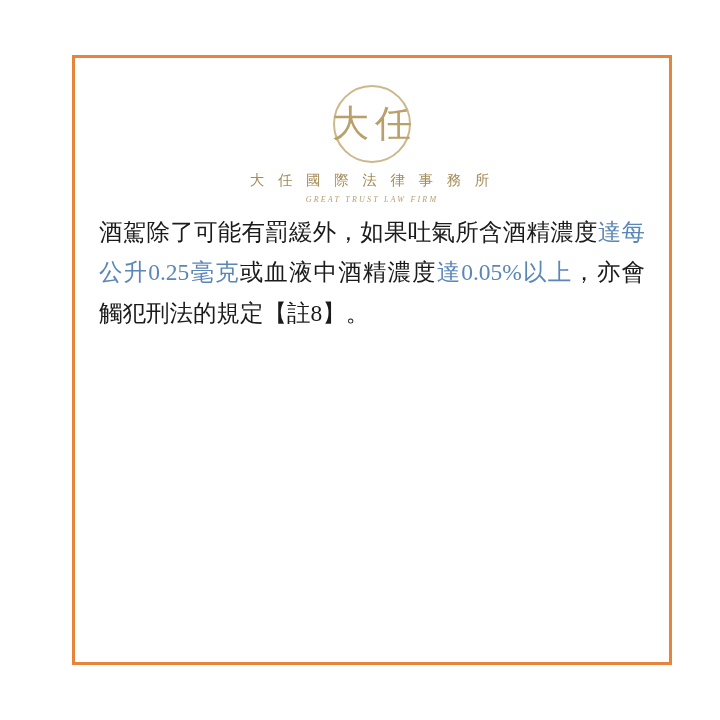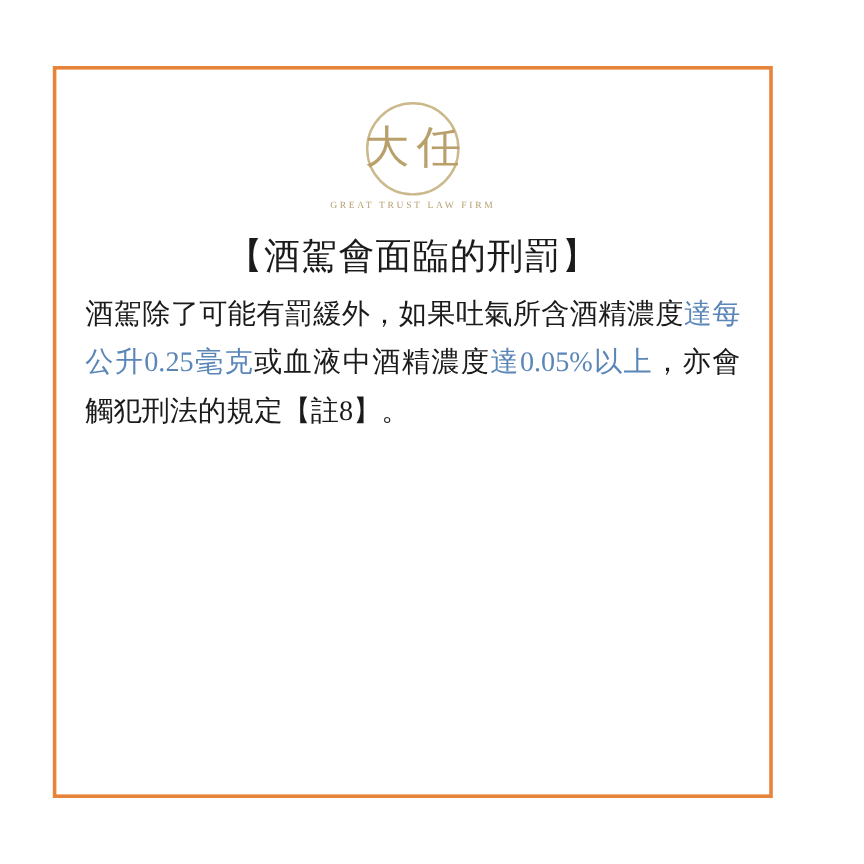--- a/index.html
+++ b/index.html
@@ -8,21 +8,21 @@
   }
   body {
     width: 720px;
     height: 720px;
     background: #ffffff;
     font-family: "Liberation Serif", "DejaVu Serif", serif;
     overflow: hidden;
   }
   #card {
     position: absolute;
-    left: 44px;
+    left: 72px;
     top: 55px;
     width: 600px;
     height: 610px;
     border: 3px solid #e8833a;
     background: #ffffff;
     box-sizing: border-box;
   }
   #logo-block {
     width: 100%;
     padding-top: 28px;
@@ -65,20 +65,21 @@
     letter-spacing: 5px;
     color: #a68c58;
     white-space: nowrap;
   }
   #logo-en {
     margin-top: 5px;
     font-size: 8px;
     letter-spacing: 2.2px;
     color: #b5a071;
     white-space: nowrap;
+    font-style: italic;
   }
   #headline {
     margin-top: 18px;
     text-align: center;
     font-size: 30px;
     letter-spacing: 1px;
     color: #1b1b1b;
     font-family: "Liberation Serif", "DejaVu Serif", serif;
   }
   #body-text {
@@ -101,22 +102,22 @@
 </head>
 <body>
 
 <div id="card">
 
   <div id="logo-block">
     <div id="logo-mark">
       <div id="logo-ring"></div>
       <div id="logo-chars">大任</div>
     </div>
+    <div id="logo-cn">大 任 國 際 法 律 事 務 所</div>
     <div id="logo-en">GREAT TRUST LAW FIRM</div>
   </div>
 
-  <div id="headline">【酒駕會面臨的刑罰】</div>
 
   <div id="body-text">
     <p class="para"><span>酒駕除了可能有罰緩外，如果吐氣所含酒精濃度</span><span class="hl">達每公升0.25毫克</span><span>或血液中酒精濃度</span><span class="hl">達0.05%以上</span><span>，亦會觸犯刑法的規定【註8】。</span></p>
   </div>
 
 </div>
 
 </body></html>

